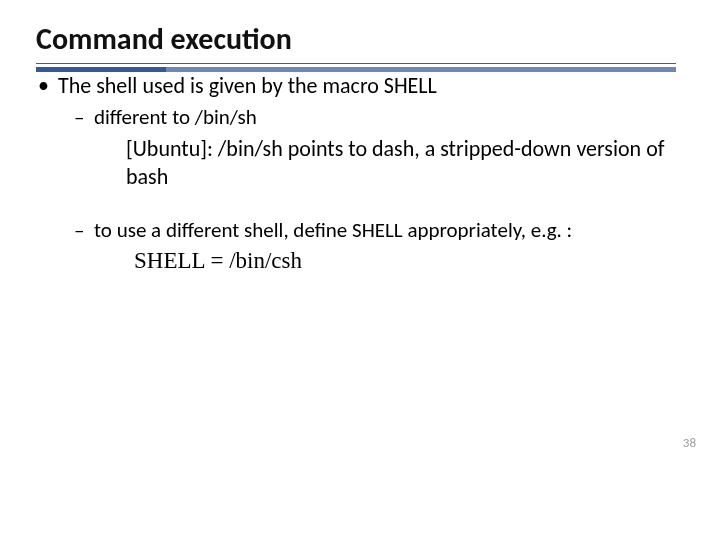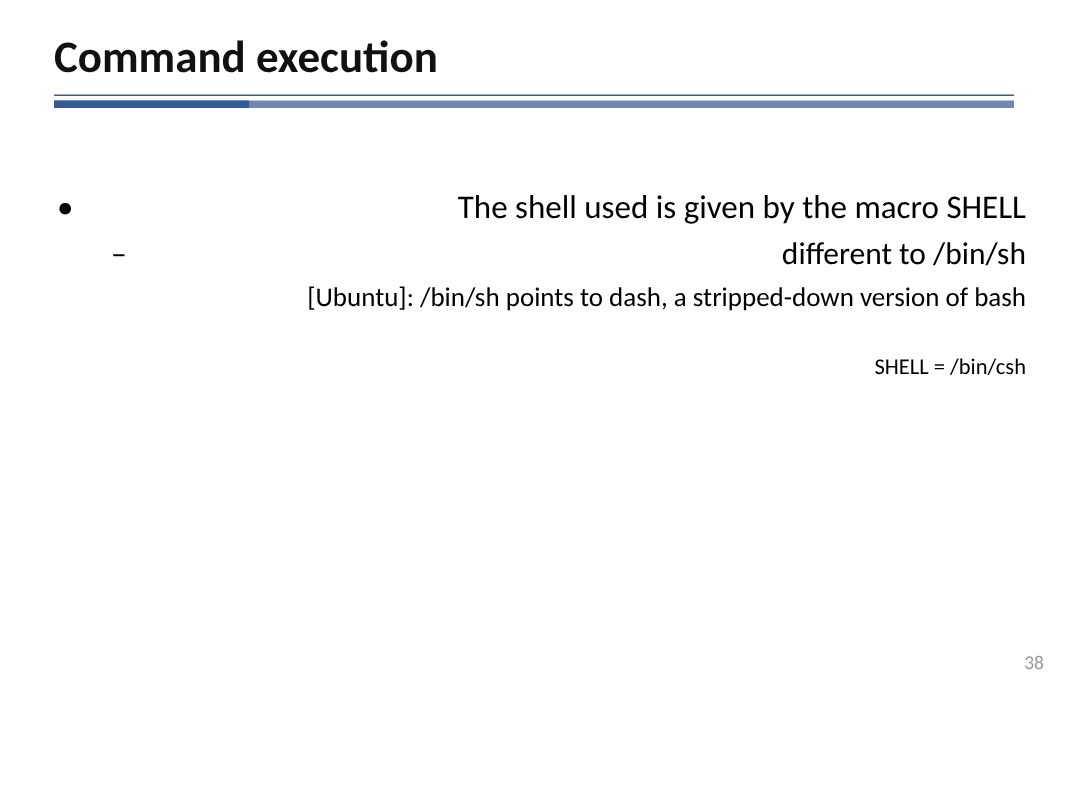--- a/index.html
+++ b/index.html
@@ -11,21 +11,21 @@
     font-family: Calibri, "Segoe UI", Arial, sans-serif;
     color: #000;
     position: relative;
     overflow: hidden;
   }
   .slide {
     position: relative;
     width: 720px;
     height: 468px;
     box-sizing: border-box;
-    padding: 20px 36px 0 36px;
+    padding: 20px 24px 0 36px;
   }
   .title {
     font-size: 30px;
     font-weight: 700;
     color: #111;
     margin: 0 0 6px 0;
     letter-spacing: 0px;
   }
   .rule-wrap {
     margin-top: 4px;
@@ -44,24 +44,22 @@
   }
   .rule-thick .segment {
     position: absolute;
     left: 0;
     top: 0;
     height: 5px;
     width: 130px;
     background: #315a97;
   }
   .body {
-    margin-top: 52px;
     font-size: 22px;
     line-height: 1.28;
-    text-align: right;
   }
   .b1 {
     margin: 0 0 4px 0;
     padding-left: 22px;
     position: relative;
   }
   .b1::before {
     content: "•";
     position: absolute;
     left: 2px;
@@ -79,26 +77,27 @@
     content: "–";
     position: absolute;
     left: 38px;
     top: 0;
     color: #000;
     font-size: 21px;
   }
   .note {
     margin: 4px 0 14px 0;
     padding-left: 90px;
-    font-size: 18px;
+    font-size: 22px;
   }
   .indent-line {
     padding-left: 98px;
-    font-size: 15px;
+    font-size: 23px;
     margin-top: 2px;
+    font-family: Liberation Serif, serif;
   }
   .spacer-sm { height: 10px; }
   .bold { font-weight: 400; }
   .pagenum {
     position: absolute;
     right: 24px;
     bottom: 18px;
     font-size: 13px;
     color: #9b9b9b;
     margin-left: 44px;
@@ -127,20 +126,23 @@
     <div class="b2">
       <span>different to </span><span class="bold">/bin/sh</span>
     </div>
 
     <div class="note">
       <span>[Ubuntu]: /bin/sh points to </span><span class="bold">dash</span><span>, a stripped-down version of </span><span class="bold">bash</span>
     </div>
 
     <div class="spacer-sm"></div>
 
+    <div class="b2">
+      <span>to  use a different shell, define SHELL appropriately, e.g. :</span>
+    </div>
 
     <div class="indent-line">
       <span>SHELL =  /bin/csh</span>
     </div>
 
   </div>
 
   <div class="pagenum">38</div>
 
 </div>

